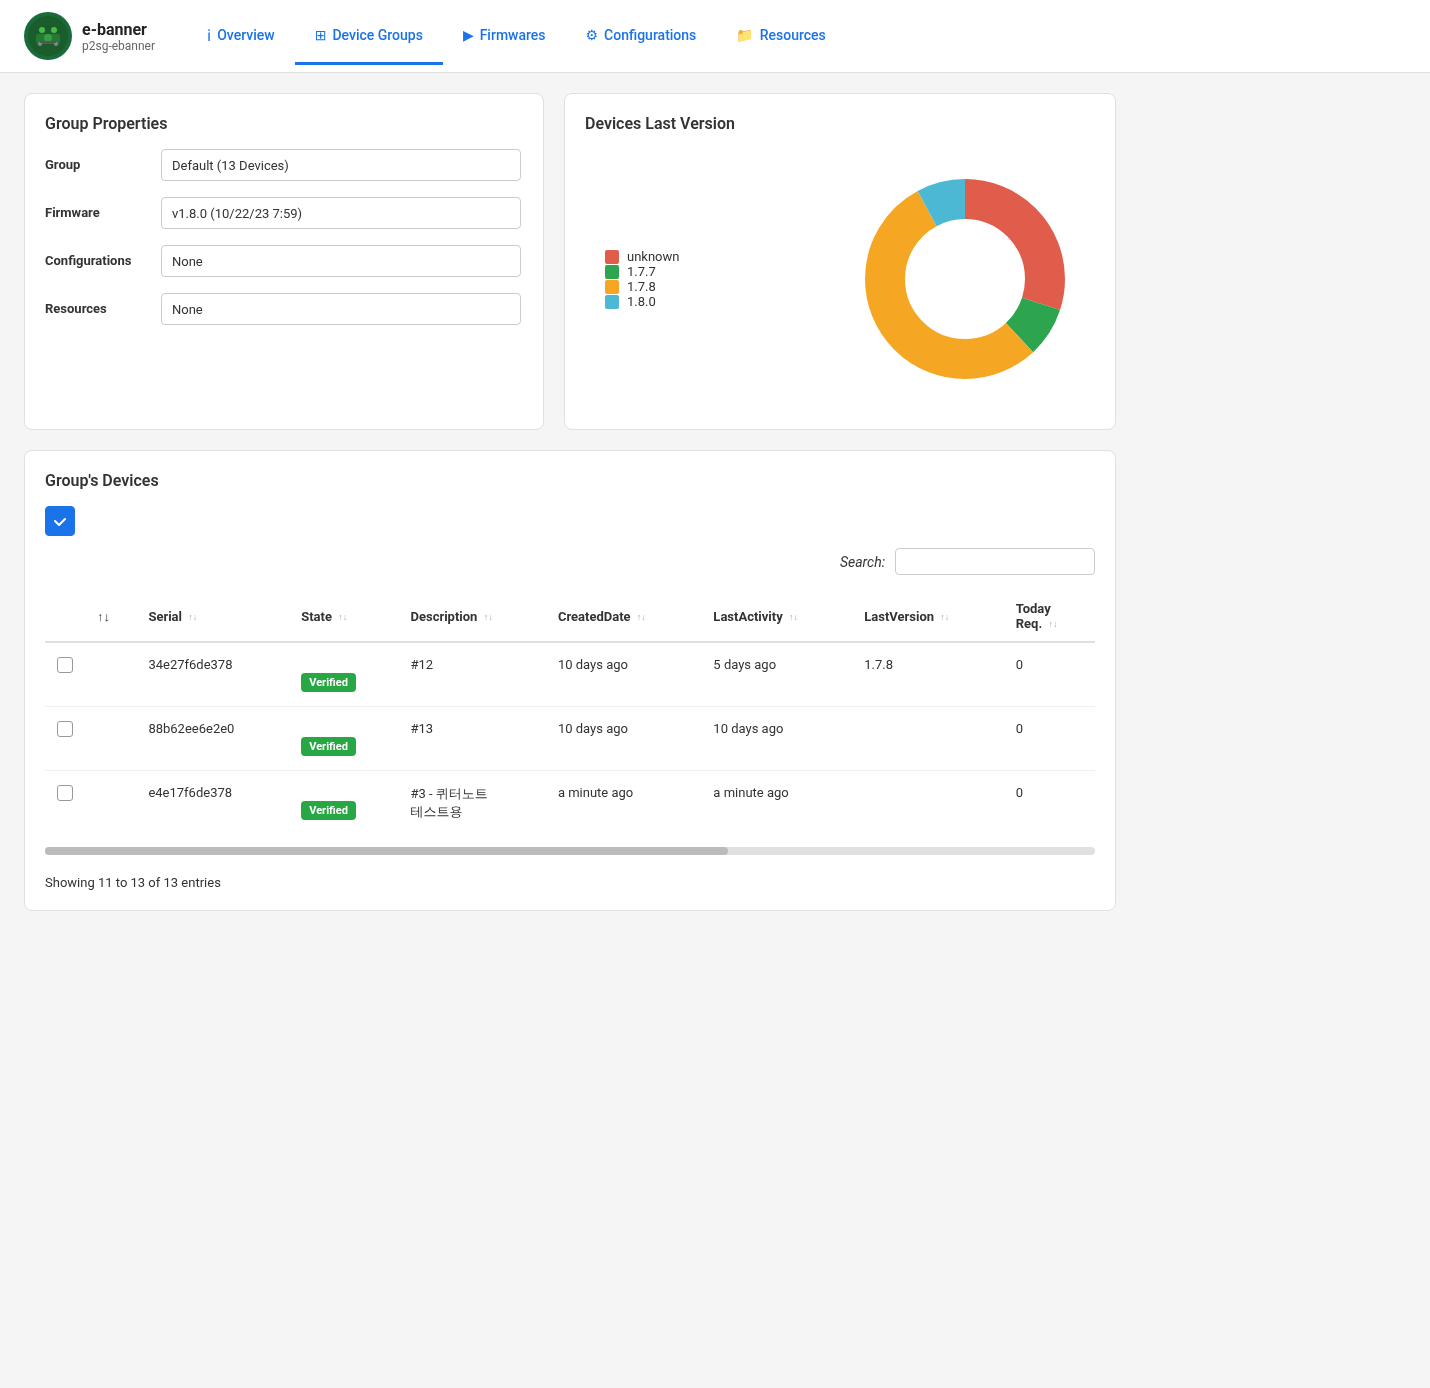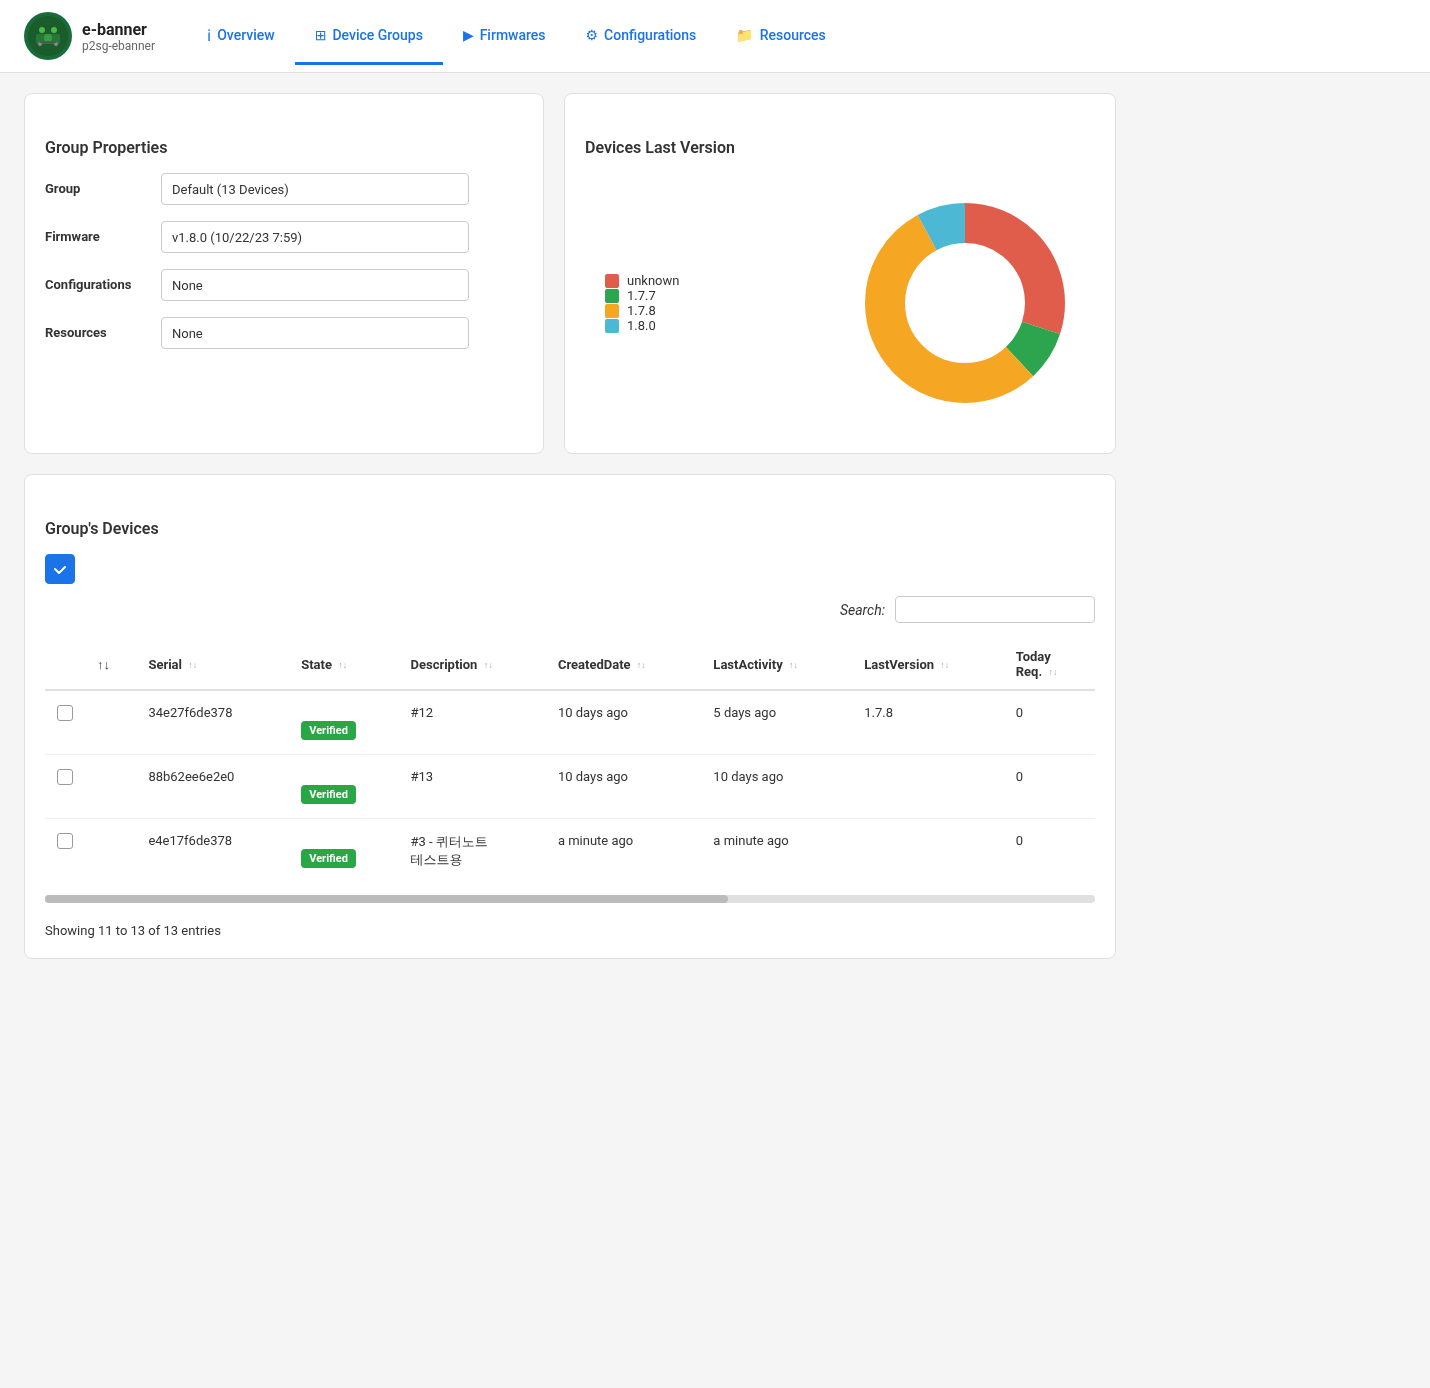--- a/index.html
+++ b/index.html
@@ -18,27 +18,27 @@
     .nav-tab.active { border-bottom: 3px solid #1a73e8; color: #1a73e8; }
 
     
     .main { padding: 20px 24px; max-width: 1140px; }
 
     
     .cards-row { display: flex; gap: 20px; margin-bottom: 20px; }
 
     
     .card { background: #fff; border: 1px solid #e0e0e0; border-radius: 8px; padding: 20px; }
-    .card-title { font-size: 16px; font-weight: 600; color: #333; margin-bottom: 16px; margin-top: 24px; }
+    .card-title { font-size: 16px; font-weight: 600; color: #333; margin-bottom: 16px; }
     .group-props-card { flex: 0 0 520px; }
     .devices-last-card { flex: 1; }
 
     .prop-row { display: flex; align-items: flex-start; margin-bottom: 16px; gap: 16px; }
     .prop-label { font-weight: 700; font-size: 13px; color: #333; min-width: 100px; padding-top: 8px; }
-    .prop-input { border: 1px solid #ccc; border-radius: 4px; padding: 6px 10px; font-size: 13px; color: #333; background: #fff; width: 308px; min-height: 32px; display: flex; align-items: center; }
+    .prop-input { border: 1px solid #ccc; border-radius: 4px; padding: 6px 10px; font-size: 13px; color: #333; background: #fff; width: 360px; min-height: 32px; display: flex; align-items: center; }
 
     
     .chart-area { display: flex; align-items: center; justify-content: space-between; padding: 20px; }
     .legend { display: flex; flex-direction: column; }
     .legend-item { display: flex; align-items: center; gap: 8px; font-size: 13px; }
     .legend-dot { width: 14px; height: 14px; border-radius: 2px; flex-shrink: 0; }
     .donut-wrapper { position: relative; width: 220px; height: 220px; }
 
     
     .devices-card { background: #fff; border: 1px solid #e0e0e0; border-radius: 8px; padding: 20px; margin-bottom: 20px; }

